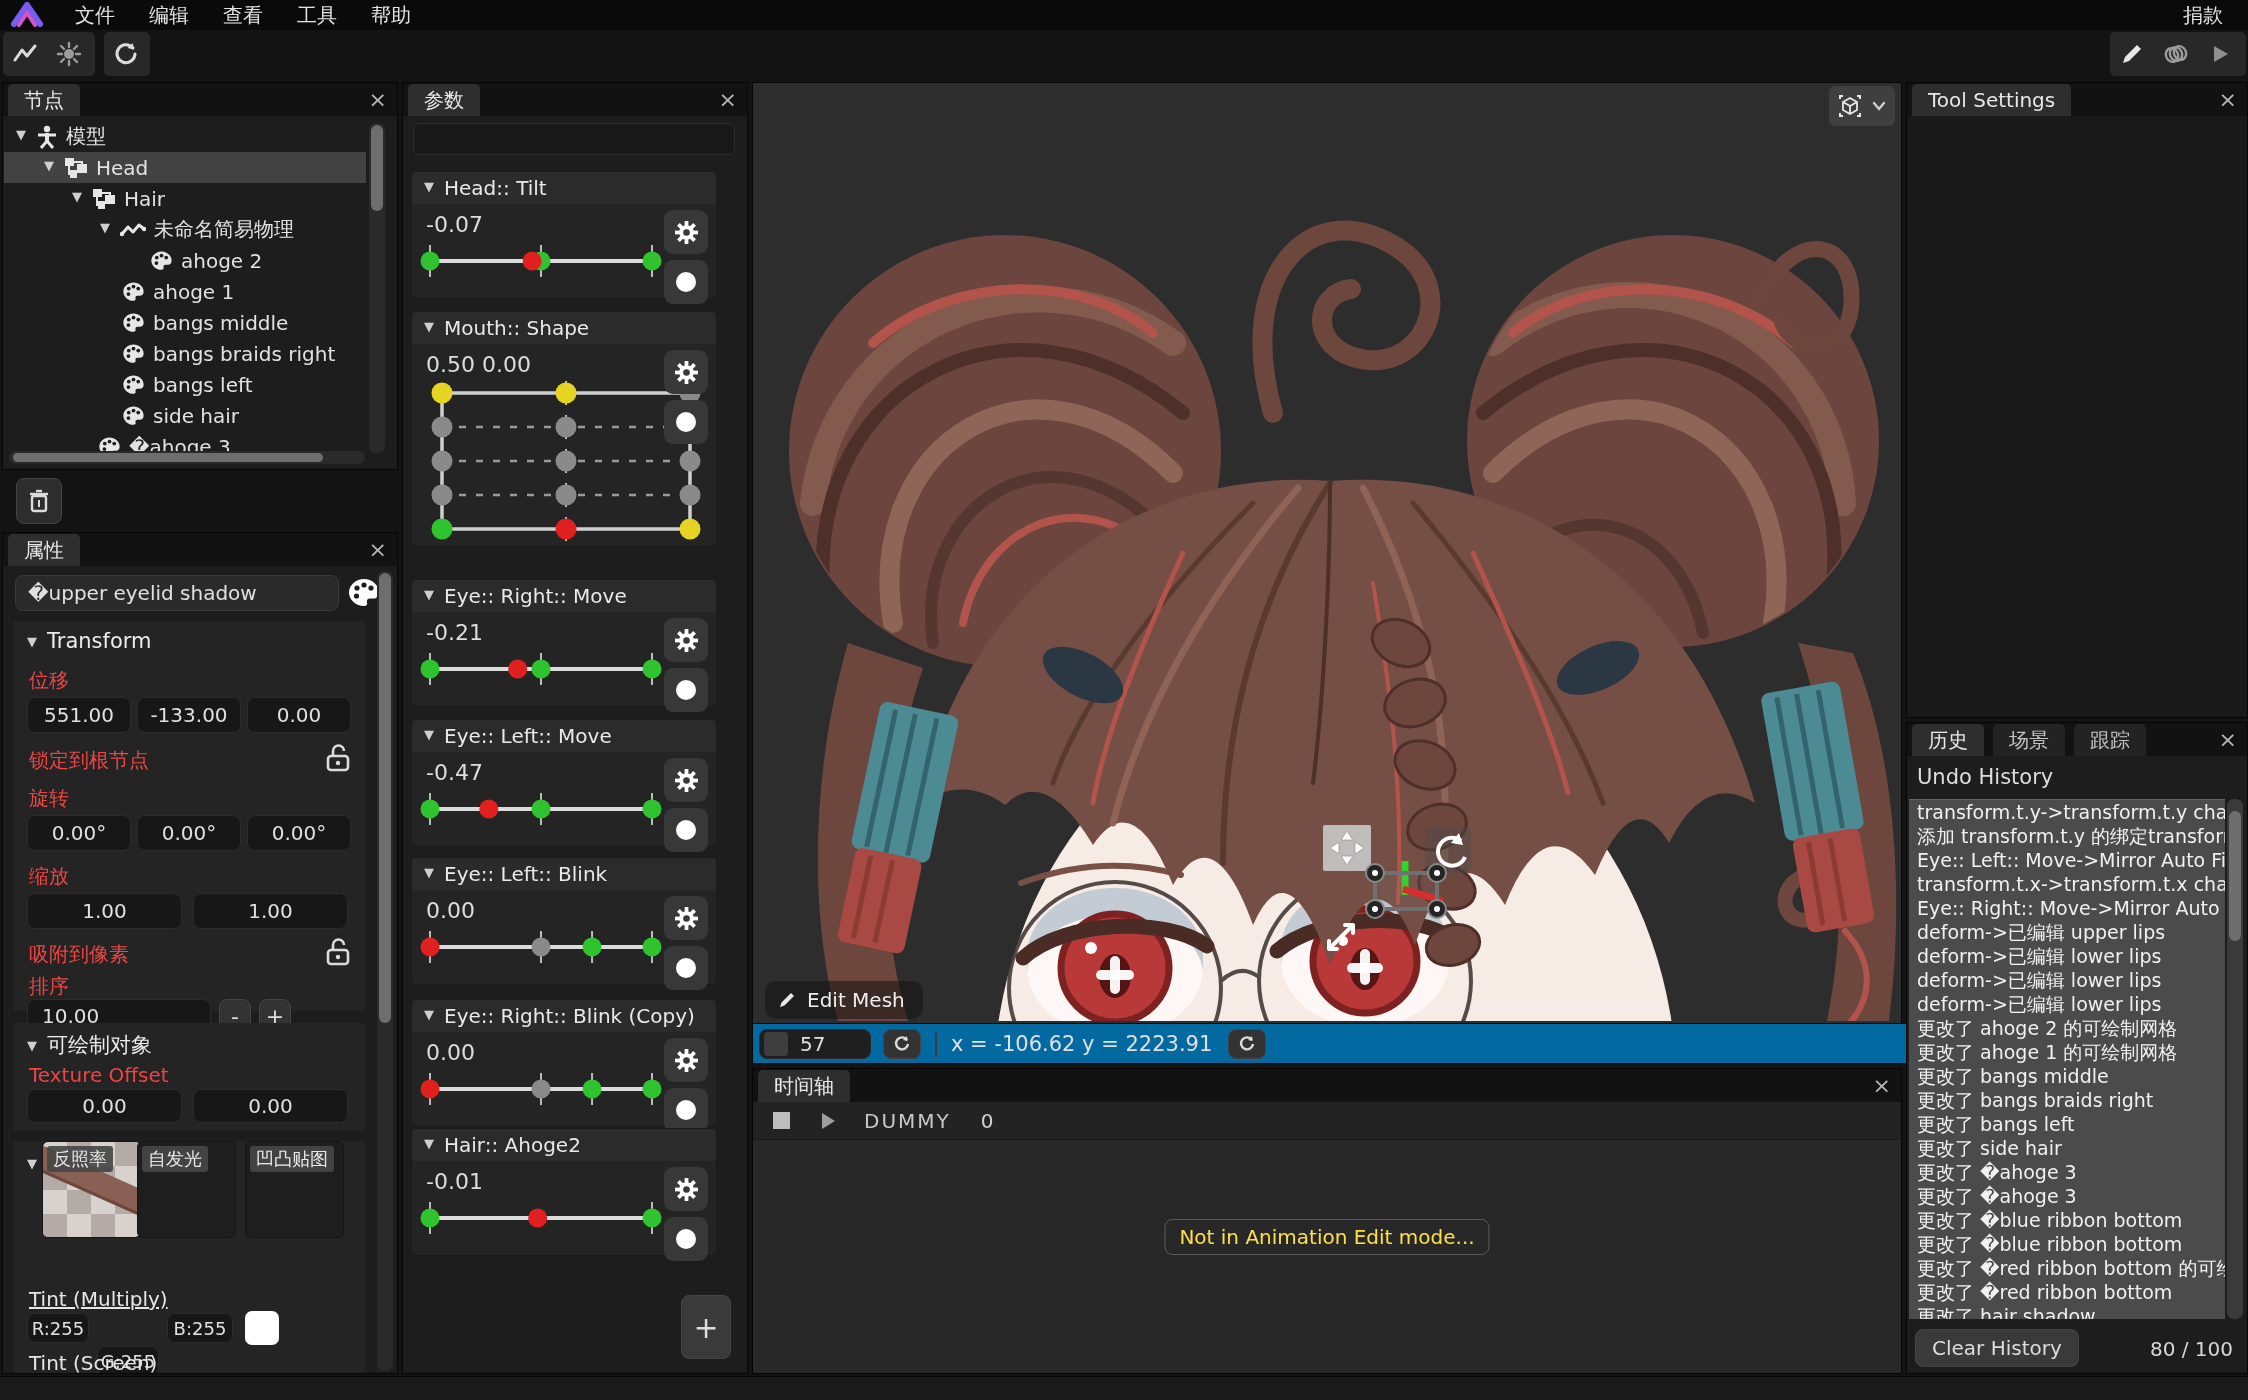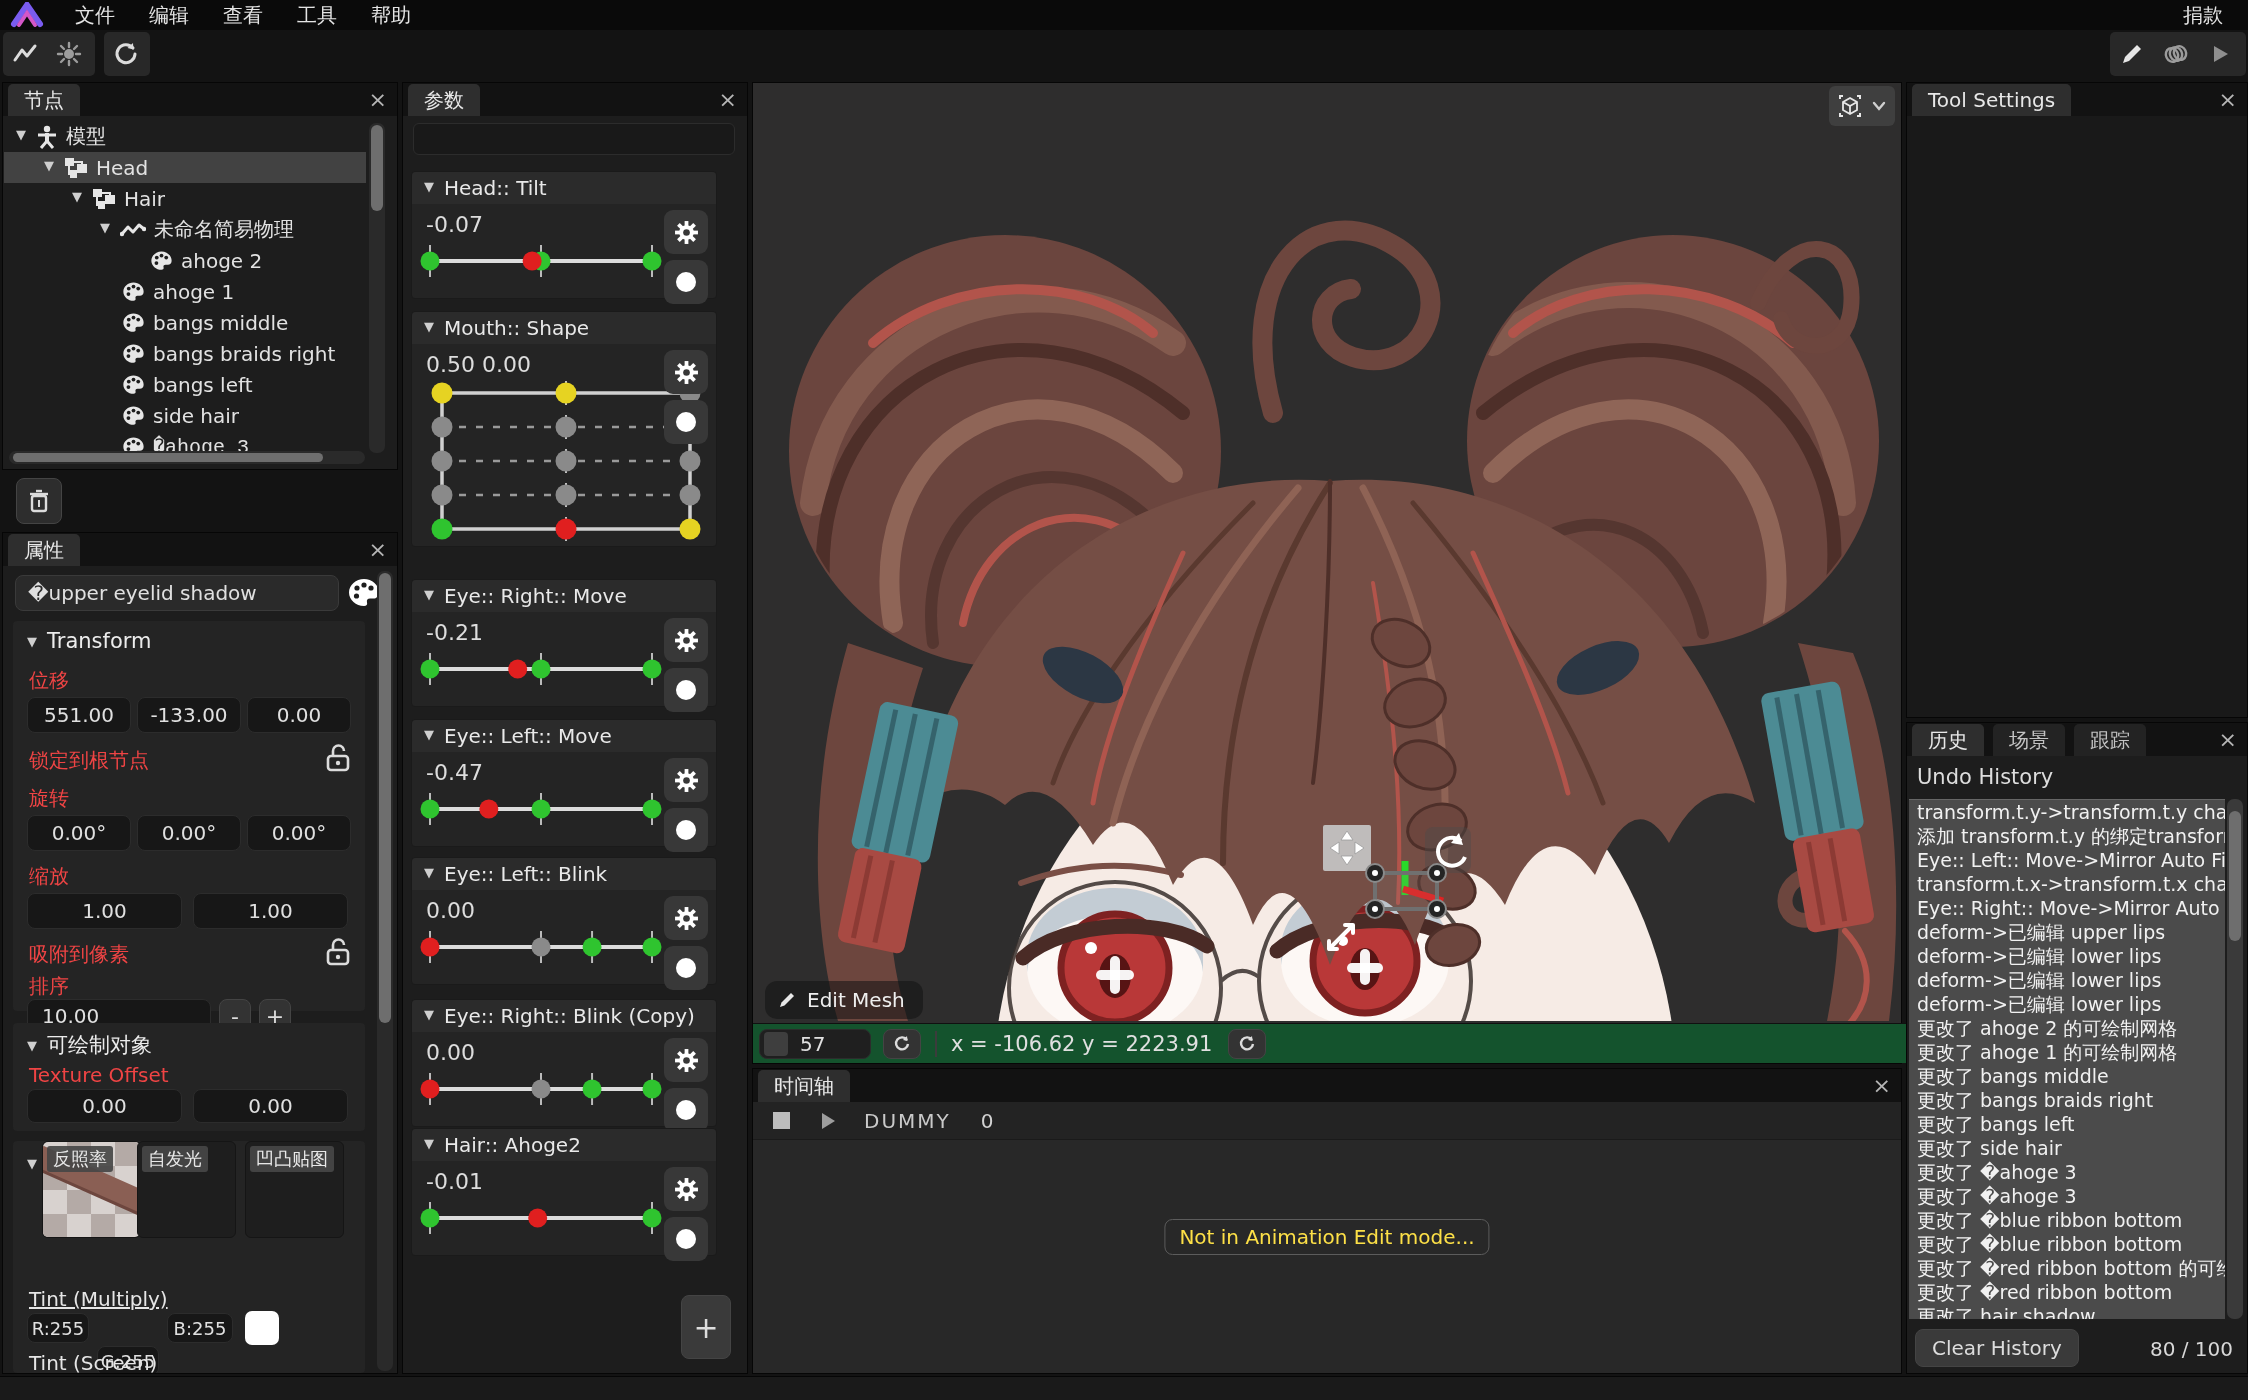--- a/index.html
+++ b/index.html
@@ -239,21 +239,21 @@
           <span style="width:22px; display:inline-block;"></span>
           <svg width="23" height="22" viewBox="0 0 34 32">
             <path d="M17 2 C9 2 2 8 2 15.5 C2 23 9 29 17 29 C19.6 29 20.6 27.4 20 25.4 C19.4 23.3 20.6 21.6 23 21.6 L26.5 21.6 C29.5 21.6 32 19 32 15.5 C32 8 25 2 17 2 Z" fill="#e6e6e6"></path>
             <circle cx="10" cy="11" r="2.8" fill="#1d1d1d"></circle>
             <circle cx="17" cy="8" r="2.8" fill="#1d1d1d"></circle>
             <circle cx="24" cy="11" r="2.8" fill="#1d1d1d"></circle>
             <circle cx="9.5" cy="19" r="2.8" fill="#1d1d1d"></circle>
           </svg>
           <span>side hair</span>
         </div>
-        <div class="tree-row" style="padding-left: 96px; font-family: Liberation Mono, monospace;">
+        <div class="tree-row" style="padding-left: 72px;">
           <span style="width:22px; display:inline-block;"></span>
           <svg width="23" height="22" viewBox="0 0 34 32">
             <path d="M17 2 C9 2 2 8 2 15.5 C2 23 9 29 17 29 C19.6 29 20.6 27.4 20 25.4 C19.4 23.3 20.6 21.6 23 21.6 L26.5 21.6 C29.5 21.6 32 19 32 15.5 C32 8 25 2 17 2 Z" fill="#e6e6e6"></path>
             <circle cx="10" cy="11" r="2.8" fill="#1d1d1d"></circle>
             <circle cx="17" cy="8" r="2.8" fill="#1d1d1d"></circle>
             <circle cx="24" cy="11" r="2.8" fill="#1d1d1d"></circle>
             <circle cx="9.5" cy="19" r="2.8" fill="#1d1d1d"></circle>
           </svg>
           <span>�ahoge 3</span>
         </div>
@@ -809,21 +809,21 @@
         </svg>
     </div>
 
     <div class="abs" style="left:12px; top:898px; height:38px; padding:0 18px 0 12px; background:rgba(18,18,18,0.55); border-radius:12px; display:flex; align-items:center; gap:10px;">
       <svg width="20" height="20" viewBox="0 0 20 20">
         <path d="M3 17 L4.5 12.5 L14 3 L17 6 L7.5 15.5 Z" fill="#e8e8e8"></path>
         </svg>
       <span style="font-size:20px; color:#eeeeee;">Edit Mesh</span>
     </div>
 
-    <div class="abs" style="left:0; top:940px; width:1376px; height:40px; background:#14532d; border-top:1px solid #101010; display:flex; align-items:center;">
+    <div class="abs" style="left:0; top:940px; width:1376px; height:40px; background:#0369a1; border-top:1px solid #101010; display:flex; align-items:center;">
       <div class="field" style="width:112px; height:30px; margin-left:6px; justify-content:flex-start; background:#1f1f1f;">
         <div style="width:24px; height:24px; background:#3e3e3e; border-radius:4px; margin:0 12px 0 4px;"></div>
         <span style="font-size:20px;">57</span>
       </div>
       <div class="sq-btn" style="width:38px; height:30px; margin-left:12px;">
         <svg width="18" height="18" viewBox="0 0 18 18">
           <path d="M14 5 A6 6 0 1 0 15 9" fill="none" stroke="#dcdcdc" stroke-width="2.4"></path>
             <path d="M14 1 L14.5 6 L10 5 Z" fill="#dcdcdc"></path>
           </svg>
       </div>

